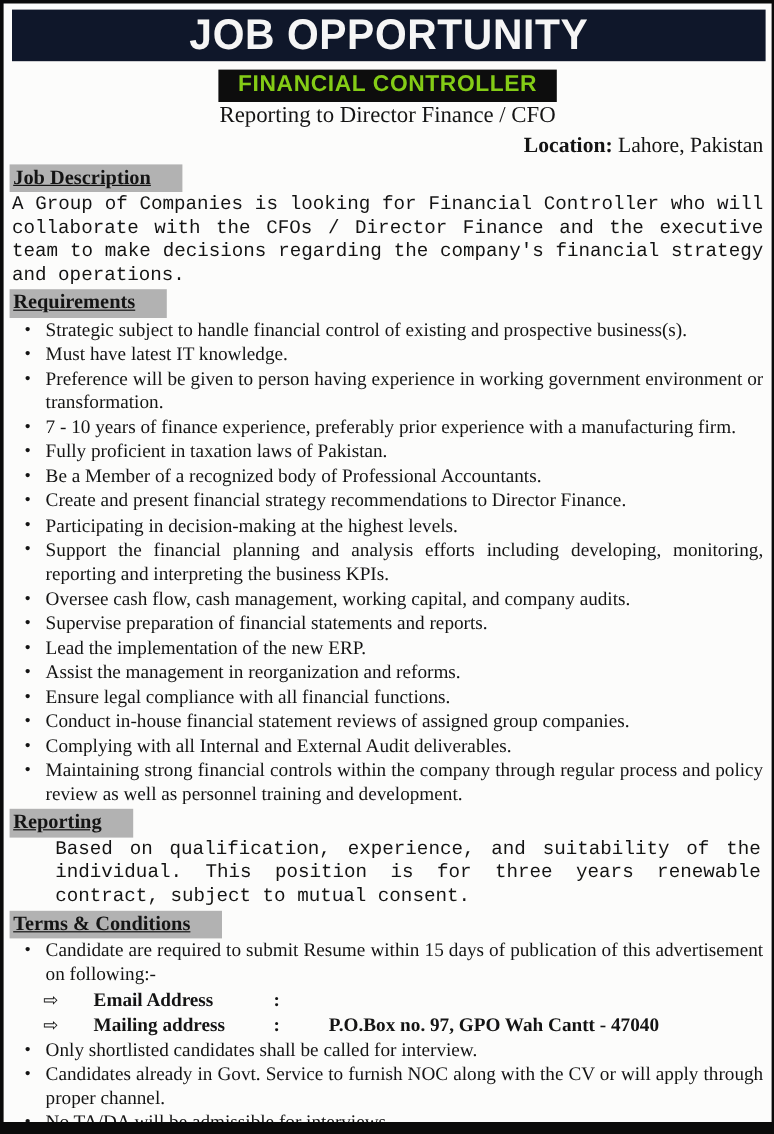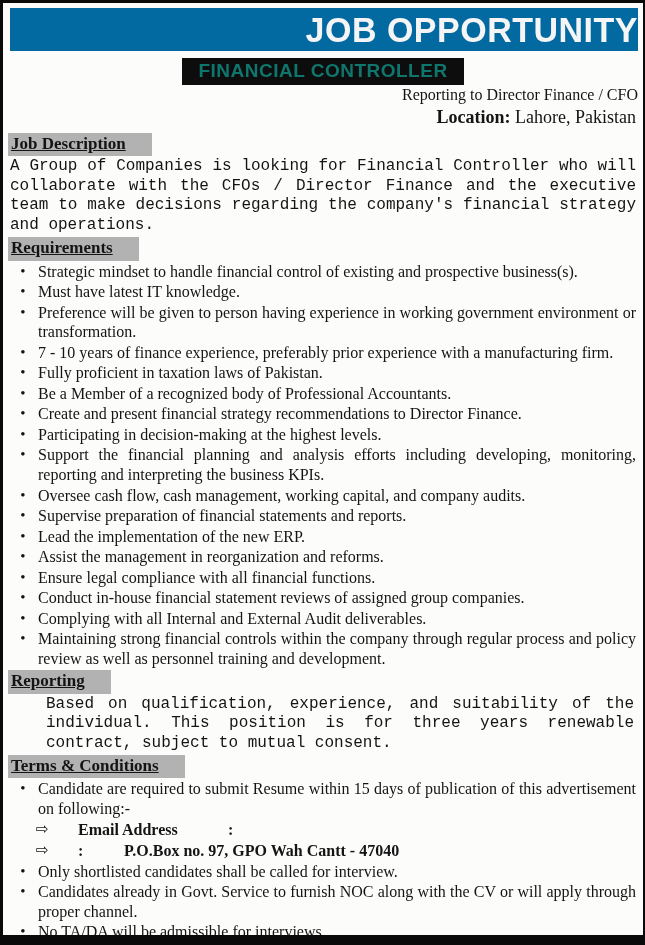--- a/index.html
+++ b/index.html
@@ -15,47 +15,47 @@
     border-right: 2px solid #0a0a0a;
     font-family: "Liberation Serif", serif;
     color: #141414;
     overflow: hidden;
     padding: 0 5px;
   }
   
   .title-bar {
     margin: 5px 0 7px 2px;
     height: 43px;
-    background: #0369a1;
+    background: #0f172a;
     display: flex;
     align-items: center;
-    justify-content: flex-end;
+    justify-content: center;
   }
   .title-bar .title-text {
     color: #f5f5f5;
     font-family: "Liberation Sans", sans-serif;
     font-weight: 700;
     font-size: 34px;
     letter-spacing: 0.5px;
     transform: scaleY(1.05);
   }
   .position-row { text-align: center; margin: 0 0 1px 0; }
   .position-box {
     display: inline-block;
     background: #0d0d0d;
-    color: #0f766e;
+    color: #84cc16;
     font-family: "Liberation Sans", sans-serif;
     font-weight: 700;
     font-size: 19px;
     letter-spacing: 0.5px;
     padding: 2px 16px 3px 16px;
   }
   .reporting-row {
-    text-align: right;
-    font-size: 16px;
+    text-align: center;
+    font-size: 19px;
     margin: 1px 0 3px 0;
   }
   .location-row {
     font-size: 18px;
     margin: 1px 2px 5px 2px;
     text-align: right;
   }
   .location-row .loc-label { font-weight: 700; }
   
   .section-heading-wrap { margin: 2px 0 1px 0; line-height: 1.15; }
@@ -132,21 +132,21 @@
   <div class="section-heading-wrap">
     <span class="section-heading">Job Description</span>
   </div>
   <div class="para">A Group of Companies is looking for Financial Controller who will collaborate with the CFOs / Director Finance and the executive team to make decisions regarding the company's financial strategy and operations.</div>
 
   <div class="section-heading-wrap">
     <span class="section-heading">Requirements</span>
   </div>
   <div class="bullet-row">
     <span class="bullet">•</span>
-    <span class="bullet-text">Strategic mindset to handle financial control of existing and prospective business(s).</span>
+    <span class="bullet-text">Strategic subject to handle financial control of existing and prospective business(s).</span>
   </div>
   <div class="bullet-row">
     <span class="bullet">•</span>
     <span class="bullet-text">Must have latest IT knowledge.</span>
   </div>
   <div class="bullet-row">
     <span class="bullet">•</span>
     <span class="bullet-text">Preference will be given to person having experience in working government environment or transformation.</span>
   </div>
   <div class="bullet-row">
@@ -219,20 +219,21 @@
     <span class="bullet">•</span>
     <span class="bullet-text">Candidate are required to submit Resume within 15 days of publication of this advertisement on following:-</span>
   </div>
   <div class="contact-row">
     <span class="contact-arrow">⇨</span>
     <span class="contact-label">Email Address</span>
     <span class="contact-colon">:</span>
   </div>
   <div class="contact-row">
     <span class="contact-arrow">⇨</span>
+    <span class="contact-label">Mailing address</span>
     <span class="contact-colon">:</span>
     <span class="contact-value">P.O.Box no. 97, GPO Wah Cantt - 47040</span>
   </div>
   <div class="bullet-row">
     <span class="bullet">•</span>
     <span class="bullet-text">Only shortlisted candidates shall be called for interview.</span>
   </div>
   <div class="bullet-row">
     <span class="bullet">•</span>
     <span class="bullet-text">Candidates already in Govt. Service to furnish NOC along with the CV or will apply through proper channel.</span>

